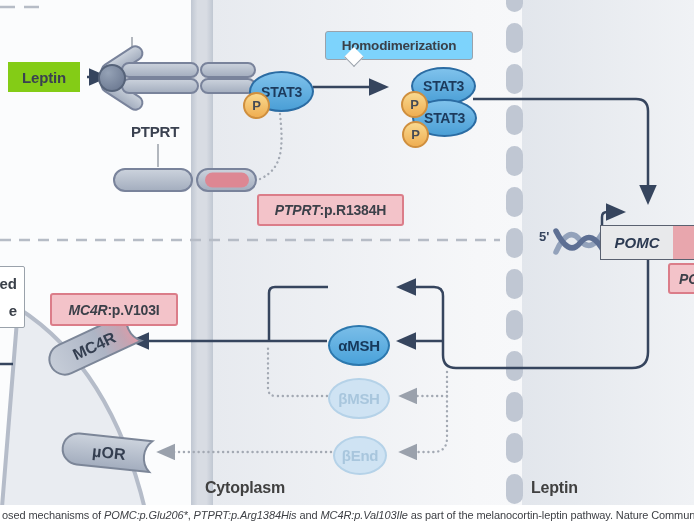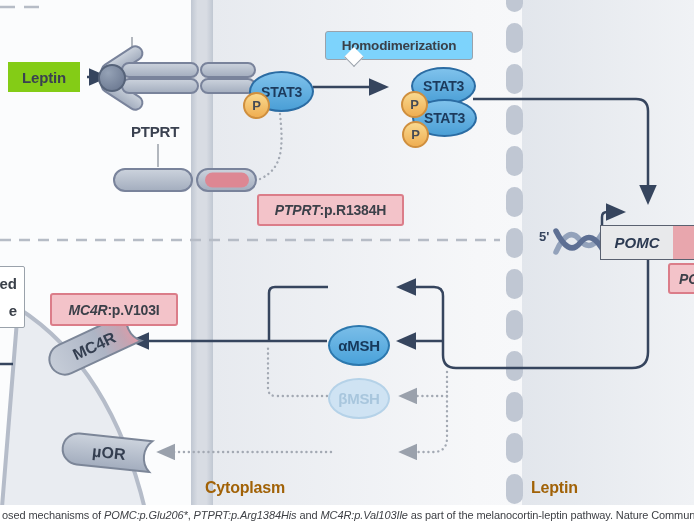--- a/index.html
+++ b/index.html
@@ -13,21 +13,21 @@
   .cytoplasm-bg{left:213px;top:0;width:309px;height:505px;
     background:linear-gradient(90deg,#e7eaef,#f6f7f9 85%,#f7f8fa);}
   .nucleus-bg{left:522px;top:0;width:172px;height:505px;
     background:linear-gradient(90deg,#e2e6ec,#f0f2f5);}
   .caption-strip{left:0;top:505px;width:694px;height:27px;background:#ffffff;}
   .pill{position:absolute;left:506px;width:17px;height:30px;border-radius:9px;background:#c0c7d3;}
   
   #lines{left:0;top:0;width:694px;height:532px;}
   
   .lbl{color:#3a4150;font-weight:bold;font-size:15px;letter-spacing:-0.2px;white-space:nowrap;}
-  .big-lbl{color:#a16207;font-weight:bold;font-size:16px;letter-spacing:-0.2px;}
+  .big-lbl{color:#404040;font-weight:bold;font-size:16px;letter-spacing:-0.2px;}
   .leptin-box{left:8px;top:62px;width:72px;height:30px;background:#84cc16;
     display:flex;align-items:center;justify-content:center;}
   .bubble{left:325px;top:31px;width:146px;height:27px;background:#7dd3fc;border:1.5px solid #9aa2ab;
     border-radius:3px;display:flex;align-items:center;justify-content:center;
     font-size:13.5px;font-weight:bold;color:#3a4049;letter-spacing:-0.2px;z-index:6;}
   .bubble-tail{left:347px;top:50px;width:13px;height:13px;background:#fff;
     border-right:1.5px solid #9aa2ab;border-bottom:1.5px solid #9aa2ab;
     transform:rotate(45deg);z-index:7;}
   .stat3{background:linear-gradient(180deg,#7fc2ec,#4b9fd6);border:2px solid #2b6ca3;
     border-radius:50%;color:#1c3a5c;font-weight:bold;font-size:14px;
@@ -194,20 +194,21 @@
   </div>
 
   <div class="abs genebox">
     <div class="red"></div>
     <div class="gname">POMC</div>
   </div>
   <div class="abs fivep">5'</div>
 
   <div class="abs pep on" style="left:328px;top:325px;width:58px;height:37px;">αMSH</div>
   <div class="abs pep off" style="left:328px;top:378px;width:58px;height:37px;">βMSH</div>
+  <div class="abs pep off" style="left:333px;top:436px;width:50px;height:35px;">βEnd</div>
 
   <div class="abs cutbox">
     <div>sed</div>
     <div>e</div>
   </div>
 
   <div class="abs big-lbl" style="left:205px;top:479px;">Cytoplasm</div>
   <div class="abs big-lbl" style="left:531px;top:479px;">Leptin</div>
 
   <div class="abs caption-strip"></div>

